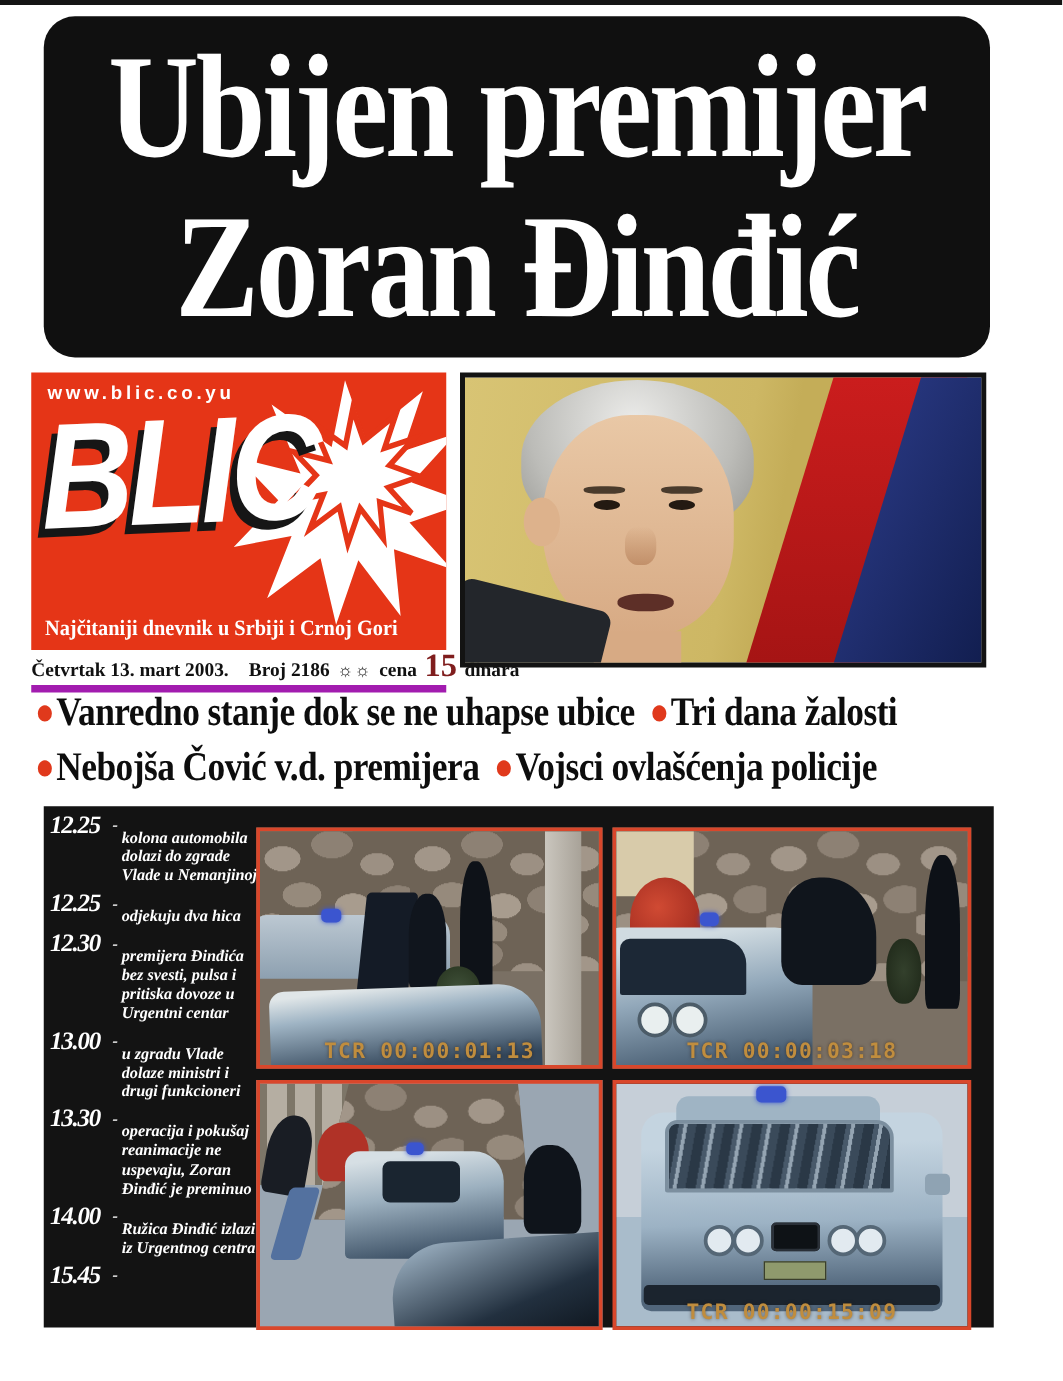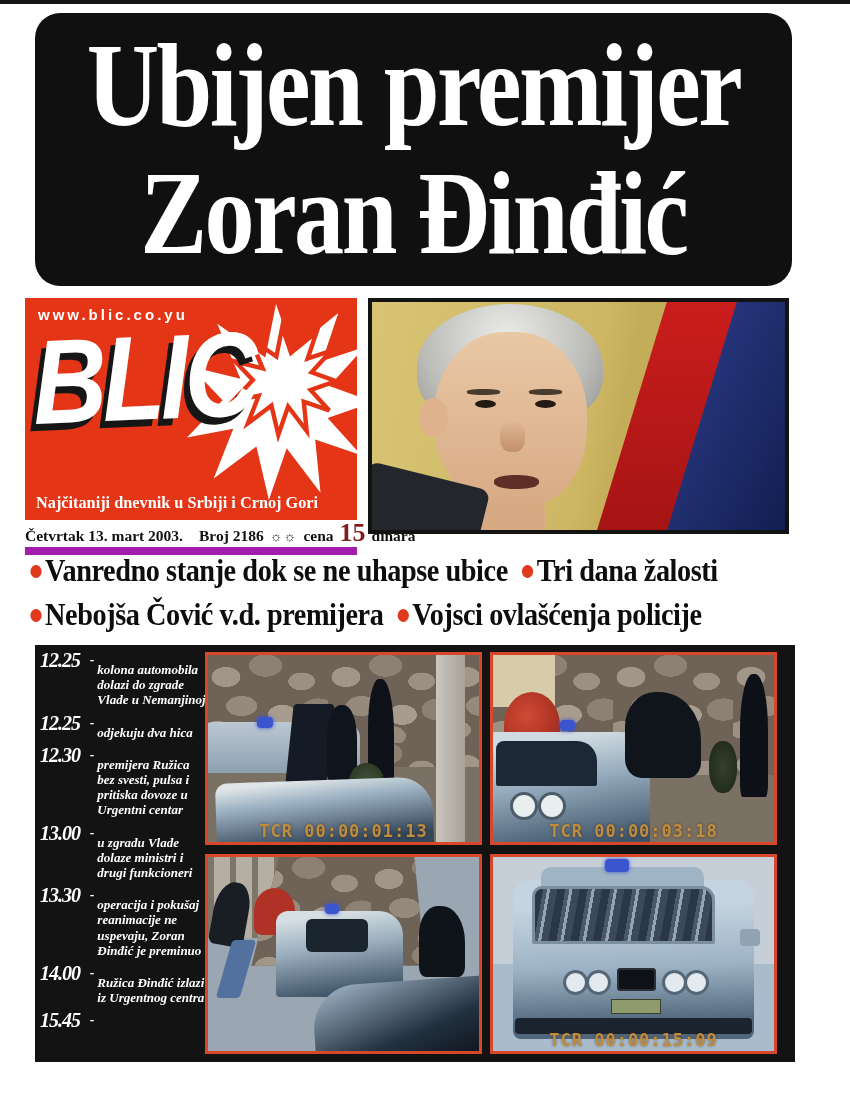--- a/index.html
+++ b/index.html
@@ -21,21 +21,21 @@
             font-weight:bold;font-size:15px;letter-spacing:3px;}
   .starburst{position:absolute;right:-8px;top:6px;width:178px;height:196px;}
   .blic{position:absolute;left:6px;top:18px;color:#fff;font-family:"Liberation Sans",sans-serif;
         font-weight:bold;font-style:italic;font-size:120px;letter-spacing:-5px;line-height:1.1;
         transform:scaleX(0.85) rotate(-2deg);transform-origin:left top;
         text-shadow:-7px 7px 0 #161616;}
   .tagline{position:absolute;left:11px;bottom:7px;color:#fff;font-weight:bold;font-size:17.5px;
            white-space:nowrap;transform:scaleX(0.93);transform-origin:left center;}
 
   
-  .dateline{position:absolute;left:25px;top:523px;width:332px;border-bottom:8px solid #a21caf;
+  .dateline{position:absolute;left:25px;top:523px;width:332px;border-bottom:6px solid #a21caf;
             padding-bottom:2px;display:flex;align-items:baseline;gap:6px;white-space:nowrap;
             font-weight:bold;font-size:15.5px;color:#111;}
   .dateline .issue{margin-left:10px;}
   .dateline .symbols{font-size:14px;letter-spacing:1px;}
   .dateline .price{color:#7f1d1d;font-size:26px;line-height:0.8;}
 
   
   .main-photo{position:absolute;left:368px;top:298px;width:413px;height:228px;margin:0;
               border:4px solid #131313;background:linear-gradient(100deg,#d8c474 0%,#cdb764 52%,#c4ad58 60%);
               overflow:hidden;}
@@ -68,21 +68,21 @@
 
   
   .panel{position:absolute;left:35px;top:645px;width:760px;height:417px;background:#131313;}
   .timeline{position:absolute;left:5px;top:5px;width:166px;color:#fff;
             font-style:italic;font-weight:bold;}
   .t-row{display:flex;align-items:flex-start;margin-bottom:5px;}
   .t-time{flex:0 0 50px;font-size:20px;line-height:1;letter-spacing:-1px;}
   .t-dash{flex:0 0 auto;font-size:13px;line-height:1.2;margin:2px 3px 0 0;}
   .t-text{flex:1 1 auto;font-size:13px;line-height:1.17;margin-top:12px;}
 
-  .grid{position:absolute;left:170px;top:7px;display:grid;
+  .grid{position:absolute;left:170px;top:17px;display:grid;
         grid-template-columns:277px 287px;grid-template-rows:193px 200px;gap:9px 8px;}
   .still{position:relative;margin:0;border:3px solid #d9472b;overflow:hidden;background:#7a7064;}
   .still > div{position:absolute;}
   .tcr{position:absolute;left:0;right:0;bottom:1px;text-align:center;z-index:9;
        font-family:"DejaVu Sans Mono",monospace;font-weight:bold;font-size:17px;letter-spacing:1px;
        color:#c08d3e;text-shadow:0 0 3px rgba(40,20,0,.55);}
   .stone{background-color:#6e6356;background-image:
       radial-gradient(26px 18px at 15% 25%,#a29689 55%,transparent 56%),
       radial-gradient(30px 20px at 48% 12%,#8d8174 55%,transparent 56%),
       radial-gradient(24px 16px at 78% 30%,#9c9083 55%,transparent 56%),
@@ -225,21 +225,21 @@
         <div class="t-text">kolona automobila dolazi do zgrade Vlade u Nemanjinoj</div>
       </div>
       <div class="t-row">
         <span class="t-time">12.25</span>
         <span class="t-dash">-</span>
         <div class="t-text">odjekuju dva hica</div>
       </div>
       <div class="t-row">
         <span class="t-time">12.30</span>
         <span class="t-dash">-</span>
-        <div class="t-text">premijera Ružica bez svesti, pulsa i pritiska dovoze u Urgentni centar</div>
+        <div class="t-text">premijera Đinđića bez svesti, pulsa i pritiska dovoze u Urgentni centar</div>
       </div>
       <div class="t-row">
         <span class="t-time">13.00</span>
         <span class="t-dash">-</span>
         <div class="t-text">u zgradu Vlade dolaze ministri i drugi funkcioneri</div>
       </div>
       <div class="t-row">
         <span class="t-time">13.30</span>
         <span class="t-dash">-</span>
         <div class="t-text">operacija i pokušaj reanimacije ne uspevaju, Zoran Đinđić je preminuo</div>

